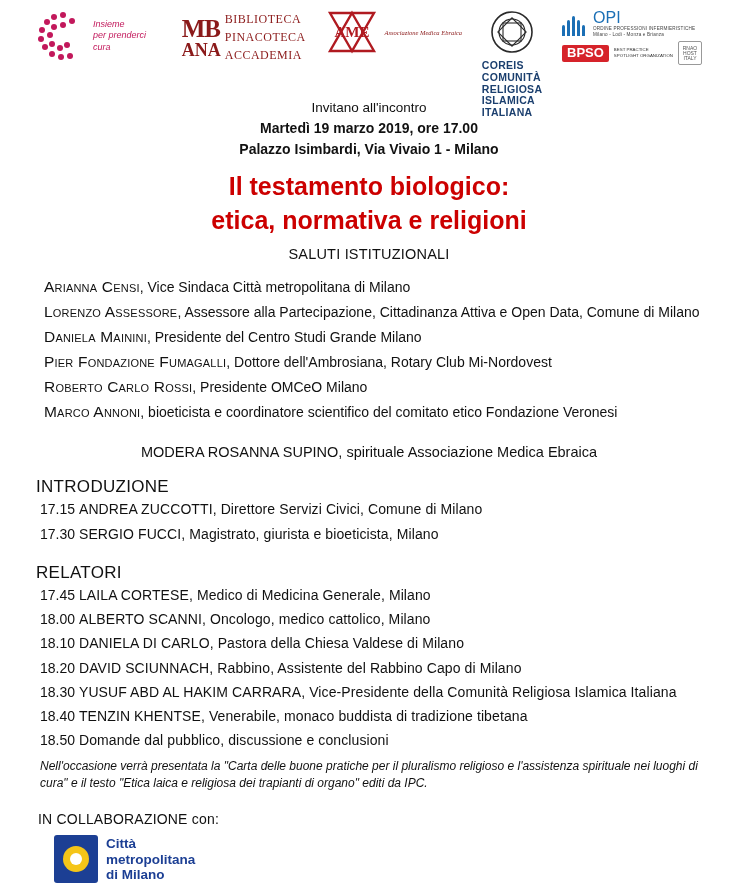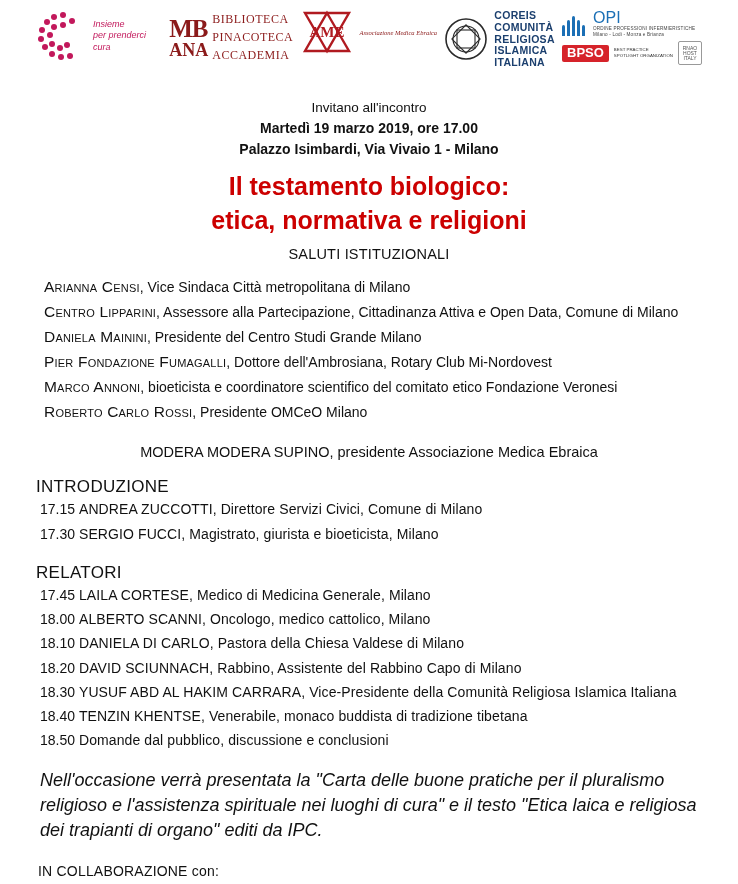--- a/index.html
+++ b/index.html
@@ -101,20 +101,21 @@
     font-size: 6.5px;
     color: #8b1a1a;
     margin-top: 1px;
   }
 
   
   .coreis {
     display: flex;
     align-items: center;
     gap: 6px;
+    flex-direction: column;
   }
   .coreis-mark {
     width: 44px;
     height: 44px;
   }
   .coreis-text {
     font-family: "Liberation Sans", sans-serif;
     font-size: 10.5px;
     font-weight: bold;
     color: #1b3f6e;
@@ -262,23 +263,23 @@
   }
   .prog .time {
     letter-spacing: 0;
   }
   .prog .who {
     letter-spacing: 0.1px;
   }
 
   .note {
     font-style: italic;
-    font-size: 18px;
+    font-size: 12px;
     line-height: 1.38;
-    margin-top: 16px;
+    margin-top: 6px;
     padding-left: 4px;
   }
 
   
   .collab-label {
     font-size: 14px;
     margin-top: 20px;
     padding-left: 2px;
     letter-spacing: 0.2px;
   }
@@ -441,37 +442,37 @@
     <div>etica, normativa e religioni</div>
   </div>
 
   <div class="sect-center">SALUTI ISTITUZIONALI</div>
 
   <div class="greetings">
     <div class="greet-line">
       <span class="smallcaps">Arianna Censi</span><span>, Vice Sindaca Città metropolitana di Milano</span>
     </div>
     <div class="greet-line">
-      <span class="smallcaps">Centro Lipparini</span><span>, Assessore alla Partecipazione, Cittadinanza Attiva e Open Data, Comune di Milano</span>
+      <span class="smallcaps">Lorenzo Assessore</span><span>, Assessore alla Partecipazione, Cittadinanza Attiva e Open Data, Comune di Milano</span>
     </div>
     <div class="greet-line">
       <span class="smallcaps">Daniela Mainini</span><span>, Presidente del Centro Studi Grande Milano</span>
     </div>
     <div class="greet-line">
       <span class="smallcaps">Pier Fondazione Fumagalli</span><span>, Dottore dell'Ambrosiana, Rotary Club Mi-Nordovest</span>
     </div>
     <div class="greet-line">
+      <span class="smallcaps">Roberto Carlo Rossi</span><span>, Presidente OMCeO Milano</span>
+    </div>
+    <div class="greet-line">
       <span class="smallcaps">Marco Annoni</span><span>, bioeticista e coordinatore scientifico del comitato etico Fondazione Veronesi</span>
     </div>
-    <div class="greet-line">
-      <span class="smallcaps">Roberto Carlo Rossi</span><span>, Presidente OMCeO Milano</span>
-    </div>
-  </div>
-
-  <div class="modera">MODERA MODERA SUPINO, presidente Associazione Medica Ebraica</div>
+  </div>
+
+  <div class="modera">MODERA ROSANNA SUPINO, spirituale Associazione Medica Ebraica</div>
   <div class="heading-c">INTRODUZIONE</div>
 
   <div class="prog">
     <div class="prog-line">
       <span class="time">17.15</span>
       <span class="who">ANDREA ZUCCOTTI, Direttore Servizi Civici, Comune di Milano</span>
     </div>
     <div class="prog-line">
       <span class="time">17.30</span>
       <span class="who">SERGIO FUCCI, Magistrato, giurista e bioeticista, Milano</span>

